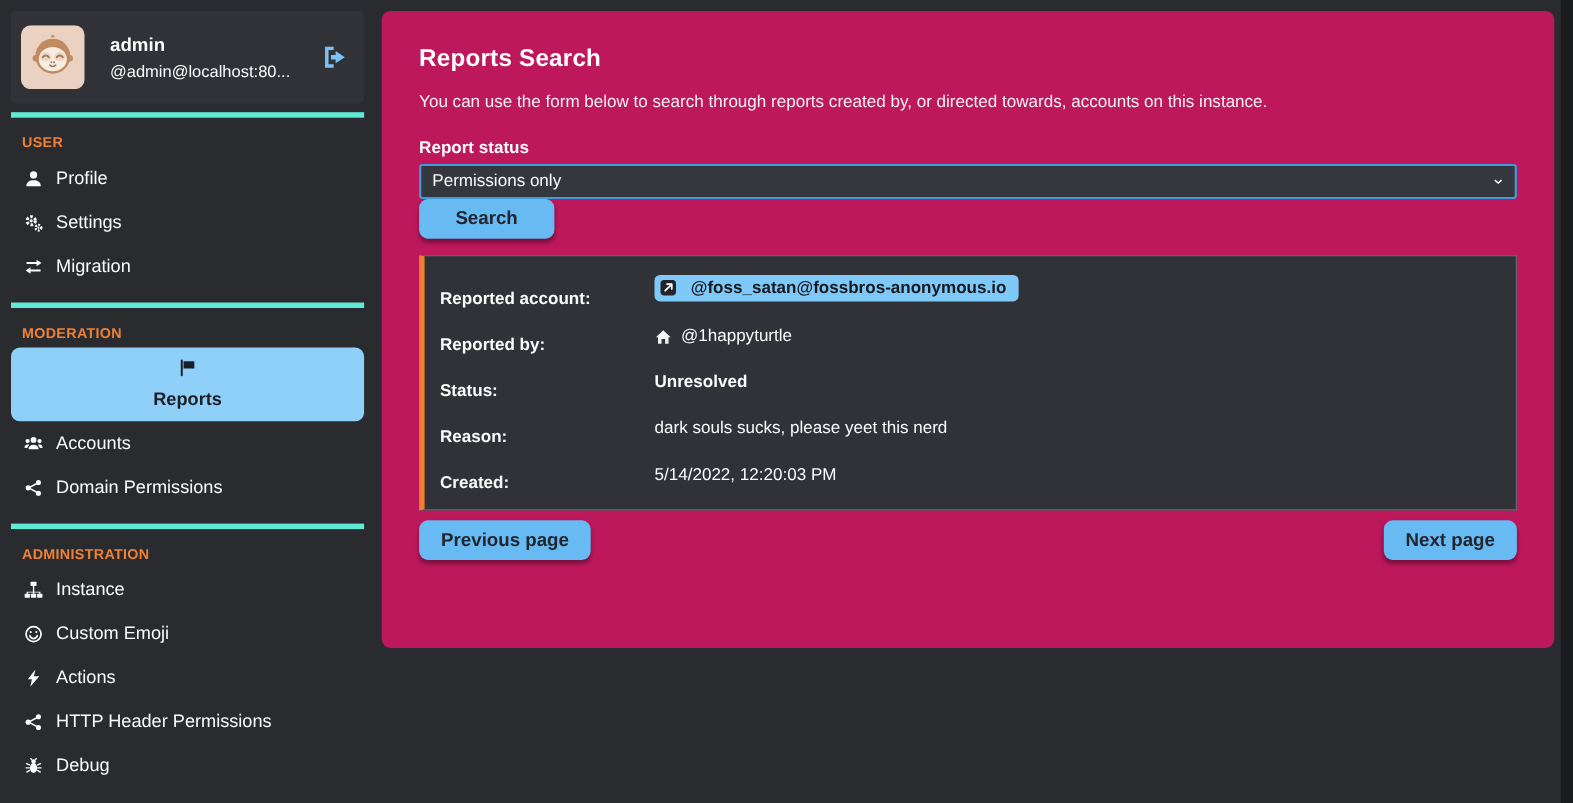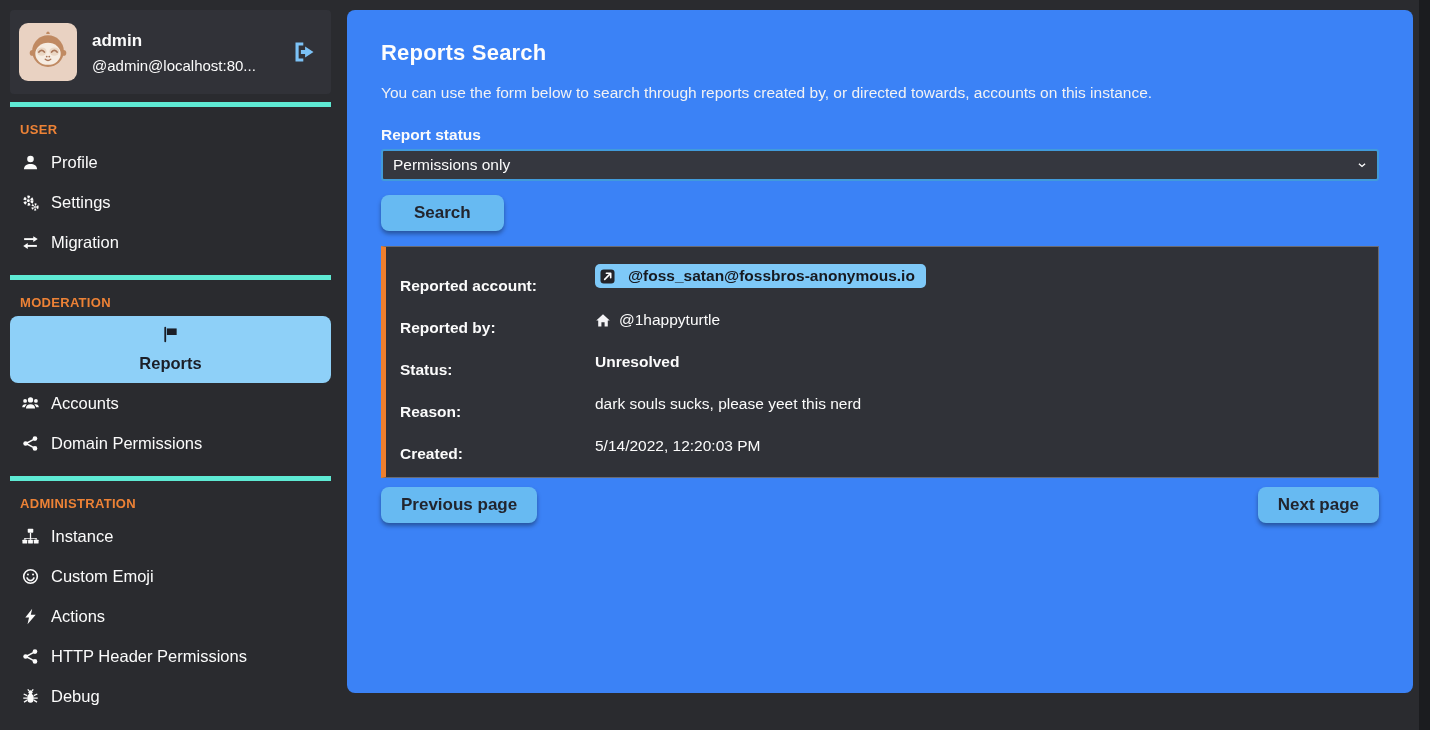--- a/index.html
+++ b/index.html
@@ -8,21 +8,21 @@
     background:#2a2b2f;
     font-family:"Liberation Sans", sans-serif;
     color:#fbfbfb;
     -webkit-font-smoothing:antialiased;
   }
   .app { display:flex; width:1430px; height:730px; }
 
   
   .sidebar { width:347px; flex-shrink:0; padding:10px 16px 0 10px; }
   .user-card {
-    display:flex; align-items:center; gap:15px;
+    display:flex; align-items:center; gap:23px;
     background:#313238; border-radius:4px;
     padding:13px 12px 13px 9px; margin-bottom:8px;
   }
   .avatar { width:58px; height:58px; flex-shrink:0; }
   .avatar svg { display:block; width:58px; height:58px; }
   .user-info { min-width:0; flex:1; }
   .user-name { font-weight:bold; font-size:17px; margin-bottom:6px; }
   .user-handle { font-size:15px; white-space:nowrap; overflow:hidden; }
   .logout-btn {
     background:none; border:none; cursor:pointer; color:#7cc2f6;
@@ -42,41 +42,41 @@
     border-radius:8px; cursor:pointer;
   }
   .nav-item .nicon { width:20px; height:17px; flex-shrink:0; display:flex; align-items:center; justify-content:center; }
   .nav-item .nicon svg { width:17px; height:17px; display:block; }
   .nav-item.active {
     background:#8ed0f8; color:#1b1e27; font-weight:bold;flex-direction:column;
   }
 
   
   .main-col {
-    width:1066px; height:683px; margin-top:10px; margin-right:6px;
-    background:#3b82f6; border-radius:8px;
+    width:1066px; height:579px; margin-top:10px; margin-right:6px;
+    background:#be185d; border-radius:8px;
     padding:30px 34px; overflow:hidden;
   }
   .page-title { font-size:22px; font-weight:bold; color:#fdfdfd; letter-spacing:.2px; }
   .page-desc { font-size:15.5px; color:#f2f2f4; margin-top:18px; }
   .field-label { display:block; font-size:15.5px; font-weight:bold; margin-top:24px; }
   .select {
     margin-top:5px; height:32px; width:100%;
     background:#35373f; border:2px solid #419bdb; border-radius:3px;
     display:flex; align-items:center; justify-content:space-between;
     padding:0 8px 0 10px; font-size:15.5px; color:#fafafa; cursor:pointer;
   }
   .select .chev svg { width:14px; height:14px; display:block; }
   .btn {
     display:inline-block; background:#67baf2; color:#22252e;
     font-family:inherit; font-size:17px; font-weight:bold;
     border:none; border-radius:8px; padding:8px 20px; cursor:pointer;
     box-shadow:0 3px 4px rgba(0,0,0,.35);
   }
-  .search-btn { margin-top:14px; padding:8px 33px; }
+  .search-btn { margin-top:0; padding:8px 33px; }
 
   .report-card {
     margin-top:15px;
     background:#303238;
     border:1px solid #6a6b72;
     border-left:5px solid #ee7f2d;
     padding:10px 14px; cursor:pointer;
   }
   .report-row { display:grid; grid-template-columns:195px 1fr; font-size:15.5px; line-height:26px; align-items:center; }
   .report-row .rlabel { font-weight:bold;margin-top:16px; }

